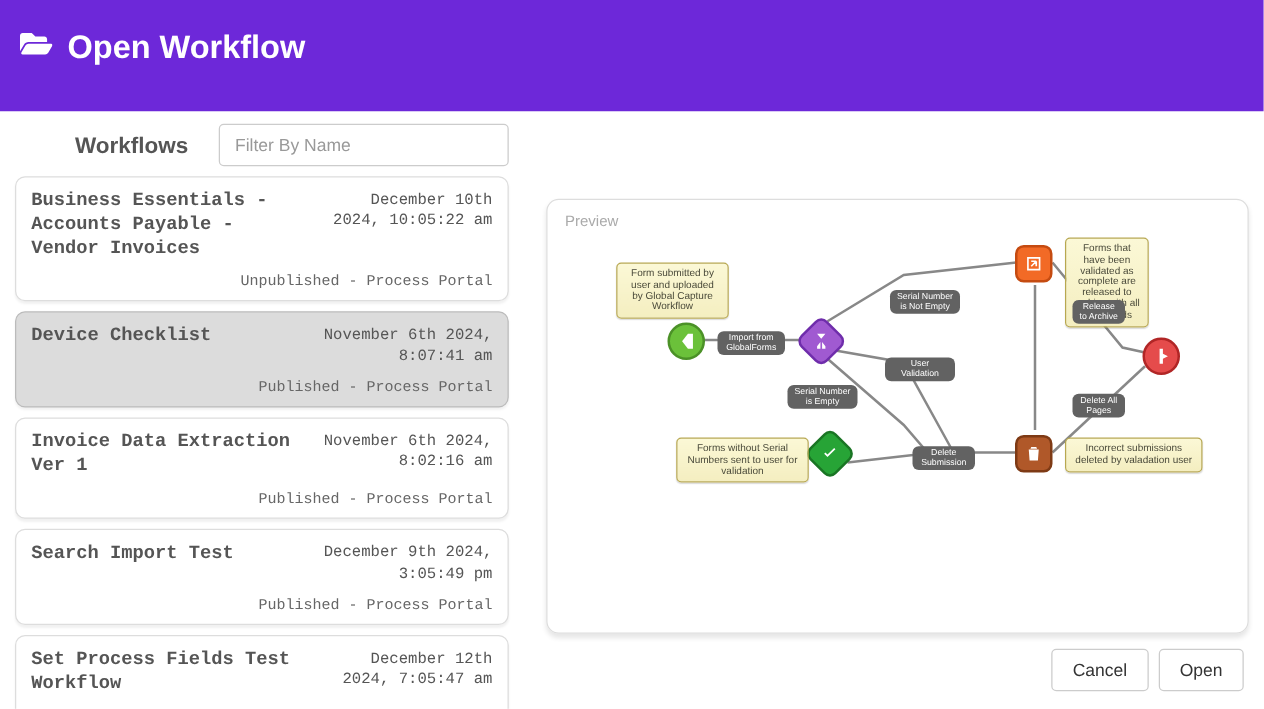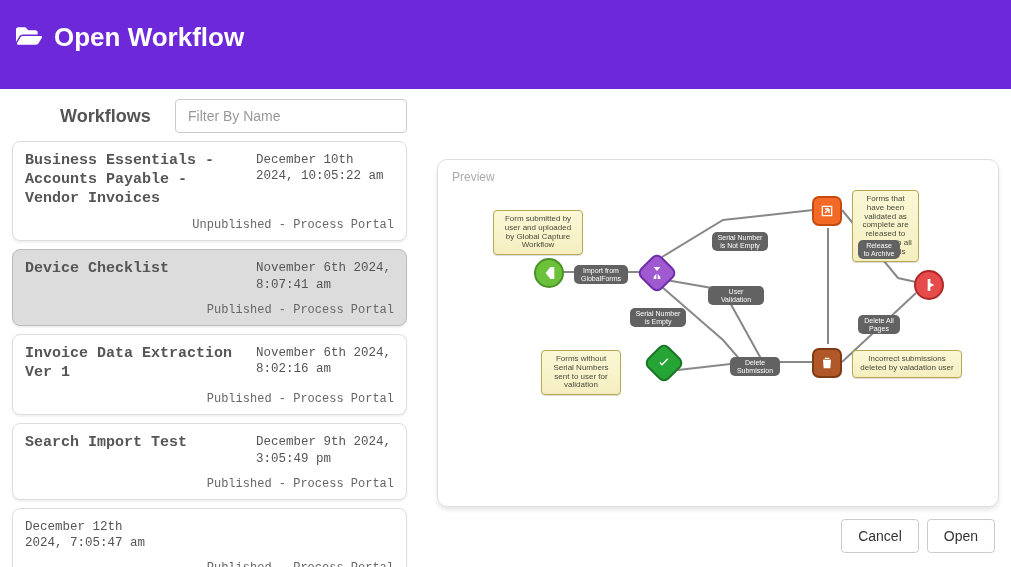--- a/index.html
+++ b/index.html
@@ -43,21 +43,21 @@
     box-shadow: 0 2px 2px rgba(0,0,0,0.06);
     cursor: pointer;
     font-family: Liberation Mono, monospace;
   }
   .wf-item.selected {
     border-color: #bbb;
     background: #dcdcdc;
   }
   .wf-row { display: flex; justify-content: space-between; gap: 16px; }
   .wf-name { font-size: 15px; font-weight: 700; color: #555; flex: 1; line-height: 1.25; }
-  .wf-date { font-size: 12.5px; color: #555; text-align: left; width: 138px; line-height: 1.3; }
+  .wf-date { font-size: 12.5px; color: #555; text-align: right; width: 138px; line-height: 1.3; }
   .wf-status { display:block; text-align: right; font-size: 12px; color: #666; margin-top: 10px; }
   .preview {
     flex: 1;
     border: 1px solid #ddd;
     border-radius: 10px;
     box-shadow: 0 3px 4px rgba(0,0,0,0.1);
     position: relative;
     height: 348px;
     margin-top: 60px;
   }
@@ -153,20 +153,21 @@
         </div>
         <div class="wf-item">
           <div class="wf-row">
             <div class="wf-name">Search Import Test</div>
             <div class="wf-date">December 9th 2024, 3:05:49 pm</div>
           </div>
           <span class="wf-status">Published - Process Portal</span>
         </div>
         <div class="wf-item">
           <div class="wf-row">
+            <div class="wf-name">Set Process Fields Test Workflow</div>
             <div class="wf-date">December 12th 2024, 7:05:47 am</div>
           </div>
           <span class="wf-status">Published - Process Portal</span>
         </div>
       </div>
   </div>
 
   <div class="preview">
     <span class="preview-label">Preview</span>
 
@@ -210,21 +211,21 @@
           <path d="M6 7h12l-1 13H7zM9 4h6l1 2H8z"></path>
         </svg>
       </div>
     <div class="node n-red" style="left:476px;top:110px">
         <svg viewBox="0 0 24 24">
           <path d="M10 3h4v18h-4zM14 9l6 3-6 3z"></path>
         </svg>
       </div>
 
     <div class="note" style="left:55px;top:50px;width:90px">Form submitted by user and uploaded by Global Capture Workflow</div>
-    <div class="note" style="left:103px;top:190px;width:80px">Forms without Serial Numbers sent to user for validation</div>
+    <div class="note" style="left:103px;top:190px;width:106px">Forms without Serial Numbers sent to user for validation</div>
     <div class="note" style="left:414px;top:30px;width:67px">Forms that have been validated as complete are released to archive with all index fields</div>
     <div class="note" style="left:414px;top:190px;width:110px">Incorrect submissions deleted by valadation user</div>
 
     <div class="tag" style="left:136px;top:105px;width:54px">Import from GlobalForms</div>
     <div class="tag" style="left:274px;top:72px;width:56px">Serial Number is Not Empty</div>
     <div class="tag" style="left:192px;top:148px;width:56px">Serial Number is Empty</div>
     <div class="tag" style="left:270px;top:126px;width:56px">User Validation</div>
     <div class="tag" style="left:292px;top:197px;width:50px">Delete Submission</div>
     <div class="tag" style="left:420px;top:80px;width:42px">Release to Archive</div>
     <div class="tag" style="left:420px;top:155px;width:42px">Delete All Pages</div>

